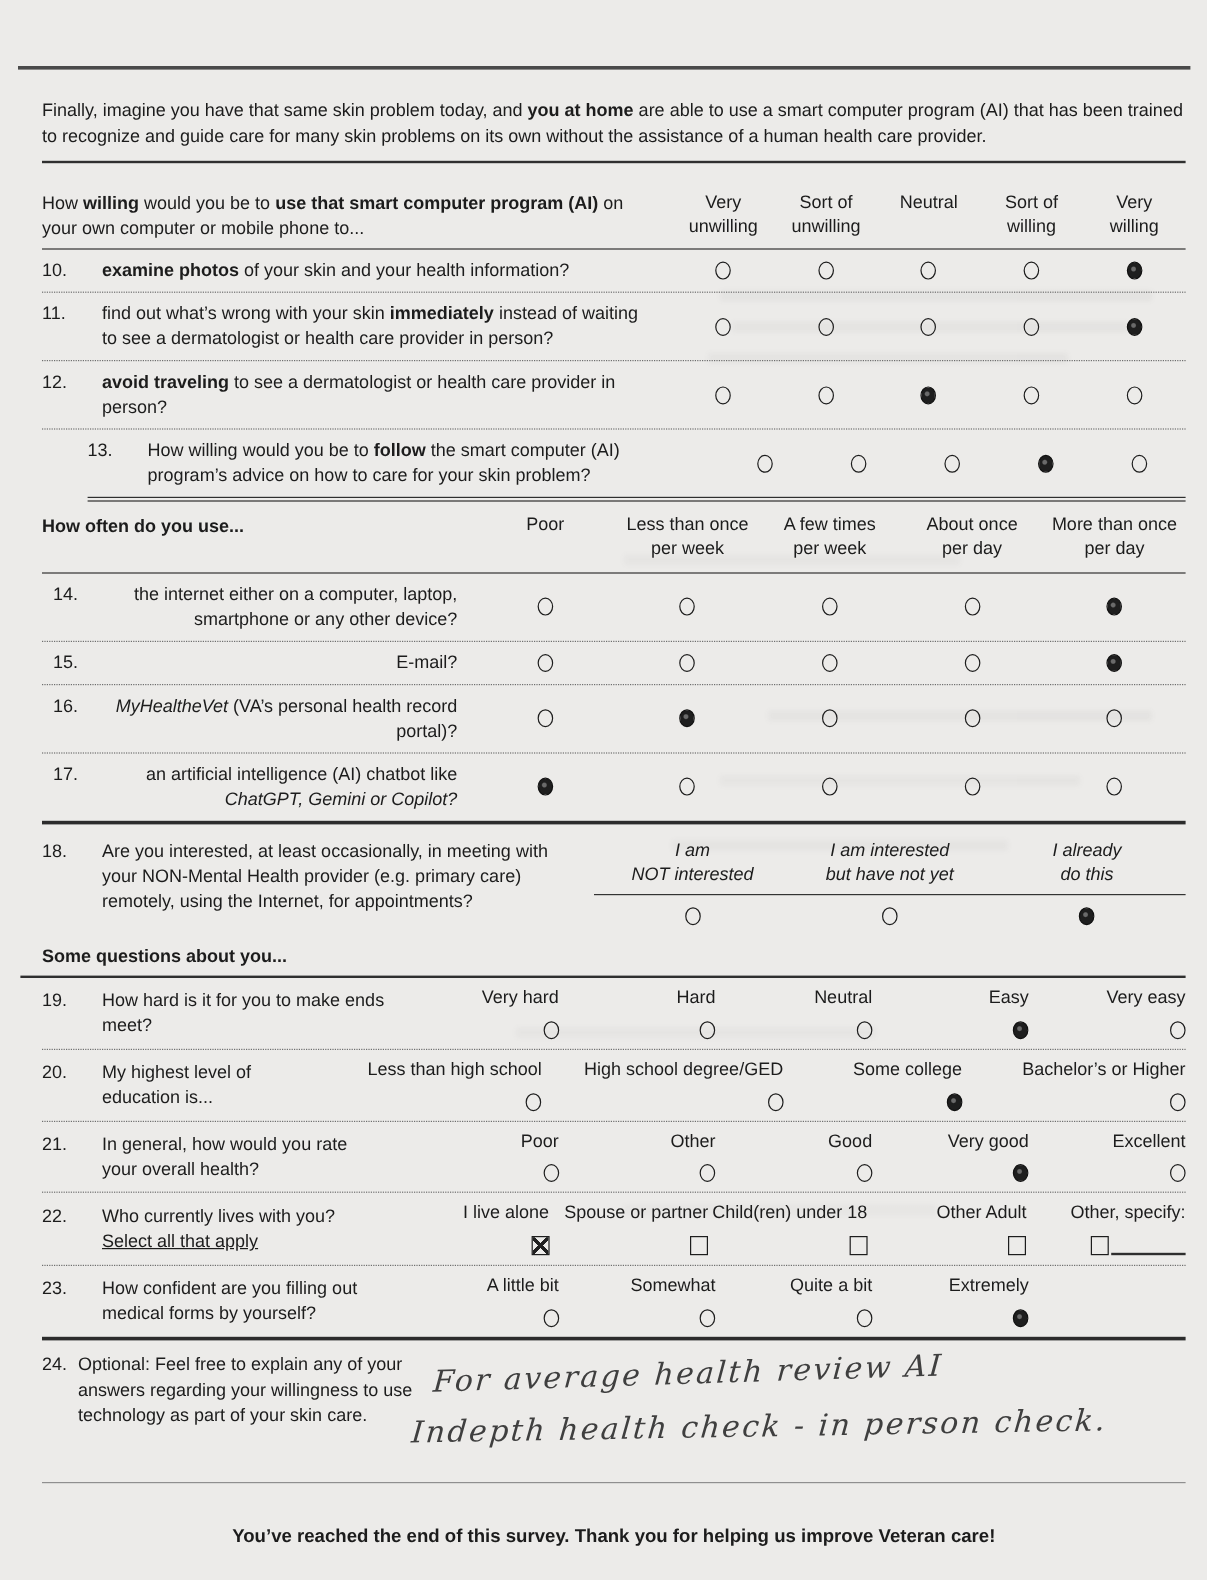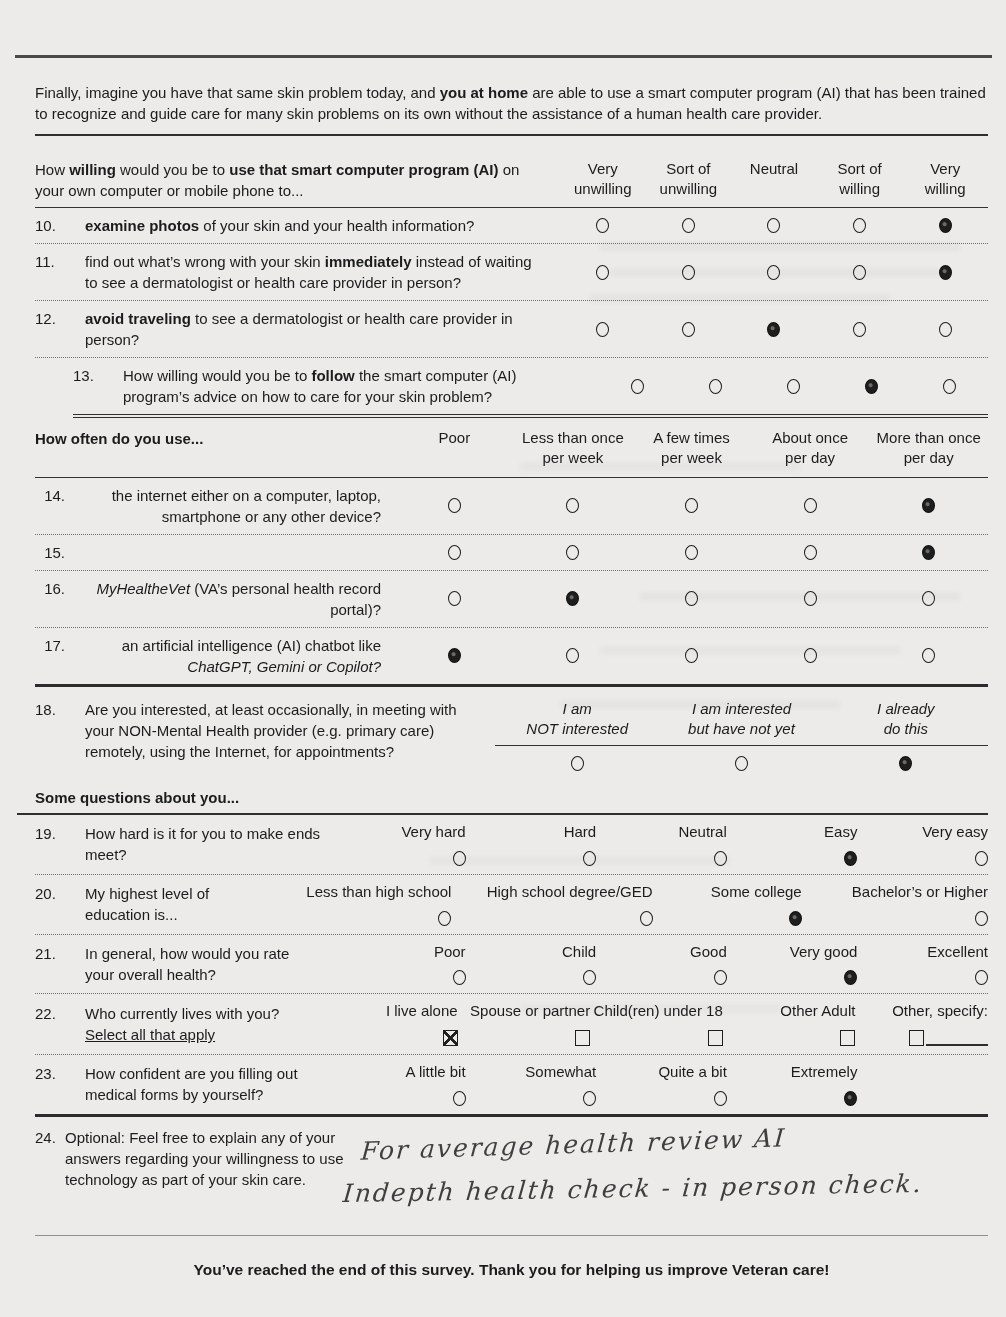--- a/index.html
+++ b/index.html
@@ -74,21 +74,21 @@
   .other-wrap{display:flex;align-items:flex-end;}
 
   
   .q24{display:grid;grid-template-columns:30px 330px 1fr;padding:10px 0 8px 0;border-bottom:1px solid #8f8f8f;min-height:100px;}
   .hand-area{position:relative;}
   .hand{position:absolute;font-family:"DejaVu Serif",serif;font-style:italic;color:#3f3f3f;
     font-size:25px;letter-spacing:2px;white-space:nowrap;transform:rotate(-1.8deg) skewX(-6deg);}
   .hand.l1{left:-34px;top:0px;}
   .hand.l2{left:-52px;top:44px;transform:rotate(-1deg) skewX(-6deg);}
 
-  .footer{margin-top:23px;text-align:center;font-weight:bold;font-size:15.5px;}
+  .footer{margin-top:34px;text-align:center;font-weight:bold;font-size:15.5px;}
 </style>
 </head>
 <body>
 
 <div class="bleed"></div>
 
 <div class="sheet">
   <div class="rule-top"></div>
 
   <p class="intro"><span>Finally, imagine you have that same skin problem today, and </span><span class="b">you at home</span><span> are able to use a smart computer program (AI) that has been trained to recognize and guide care for many skin problems on its own without the assistance of a human health care provider.</span></p>
@@ -225,20 +225,21 @@
         <span class="radio"></span>
       </div>
     <div class="opt">
         <span class="radio on"></span>
       </div>
   </div>
 
   <div class="t2-row dotted">
     <div class="stem">
       <span>15.</span>
+      <span><span>E-mail?</span></span>
     </div>
     <div class="opt">
         <span class="radio"></span>
       </div>
     <div class="opt">
         <span class="radio"></span>
       </div>
     <div class="opt">
         <span class="radio"></span>
       </div>
@@ -377,21 +378,21 @@
   <div class="ab-row cols5 dotted">
     <div class="stem">
       <span>21.</span>
       <span><span>In general, how would you rate your overall health?</span></span>
     </div>
     <div class="abcell">
         <span class="lbl">Poor</span>
         <span class="radio"></span>
       </div>
     <div class="abcell">
-        <span class="lbl">Child</span>
+        <span class="lbl">Other</span>
         <span class="radio"></span>
       </div>
     <div class="abcell">
         <span class="lbl">Good</span>
         <span class="radio"></span>
       </div>
     <div class="abcell">
         <span class="lbl">Very good</span>
         <span class="radio on"></span>
       </div>

